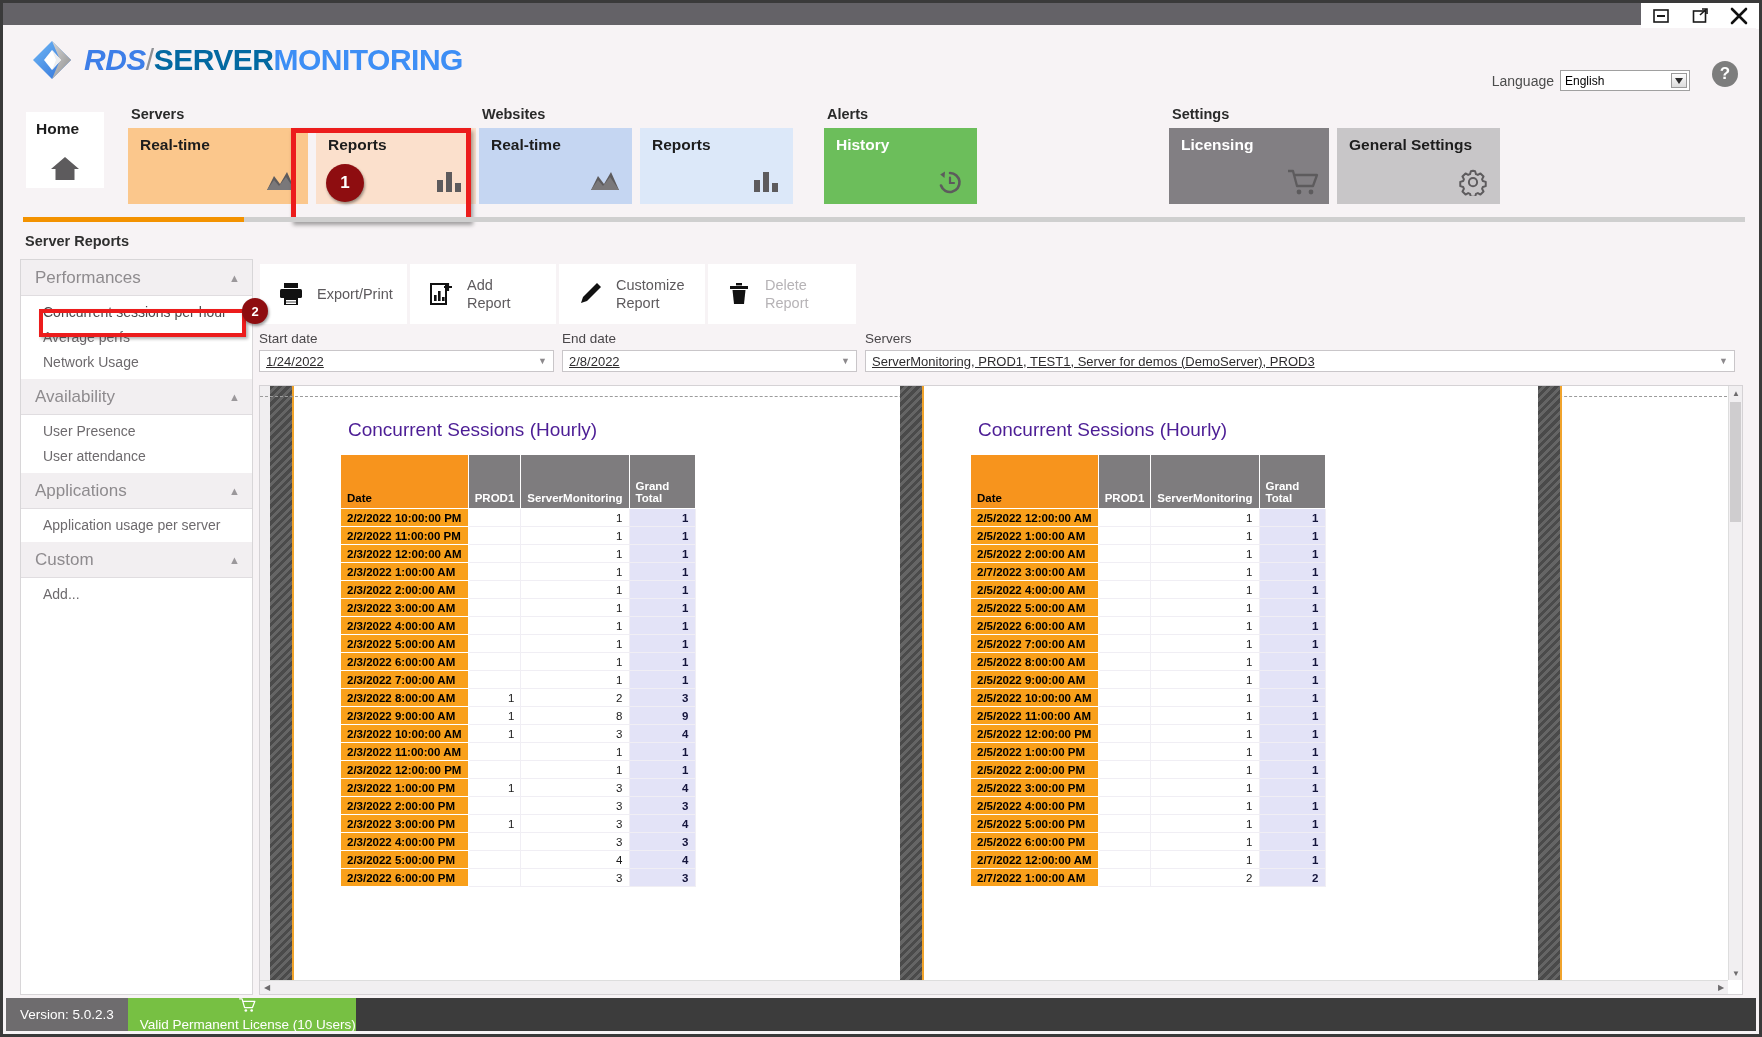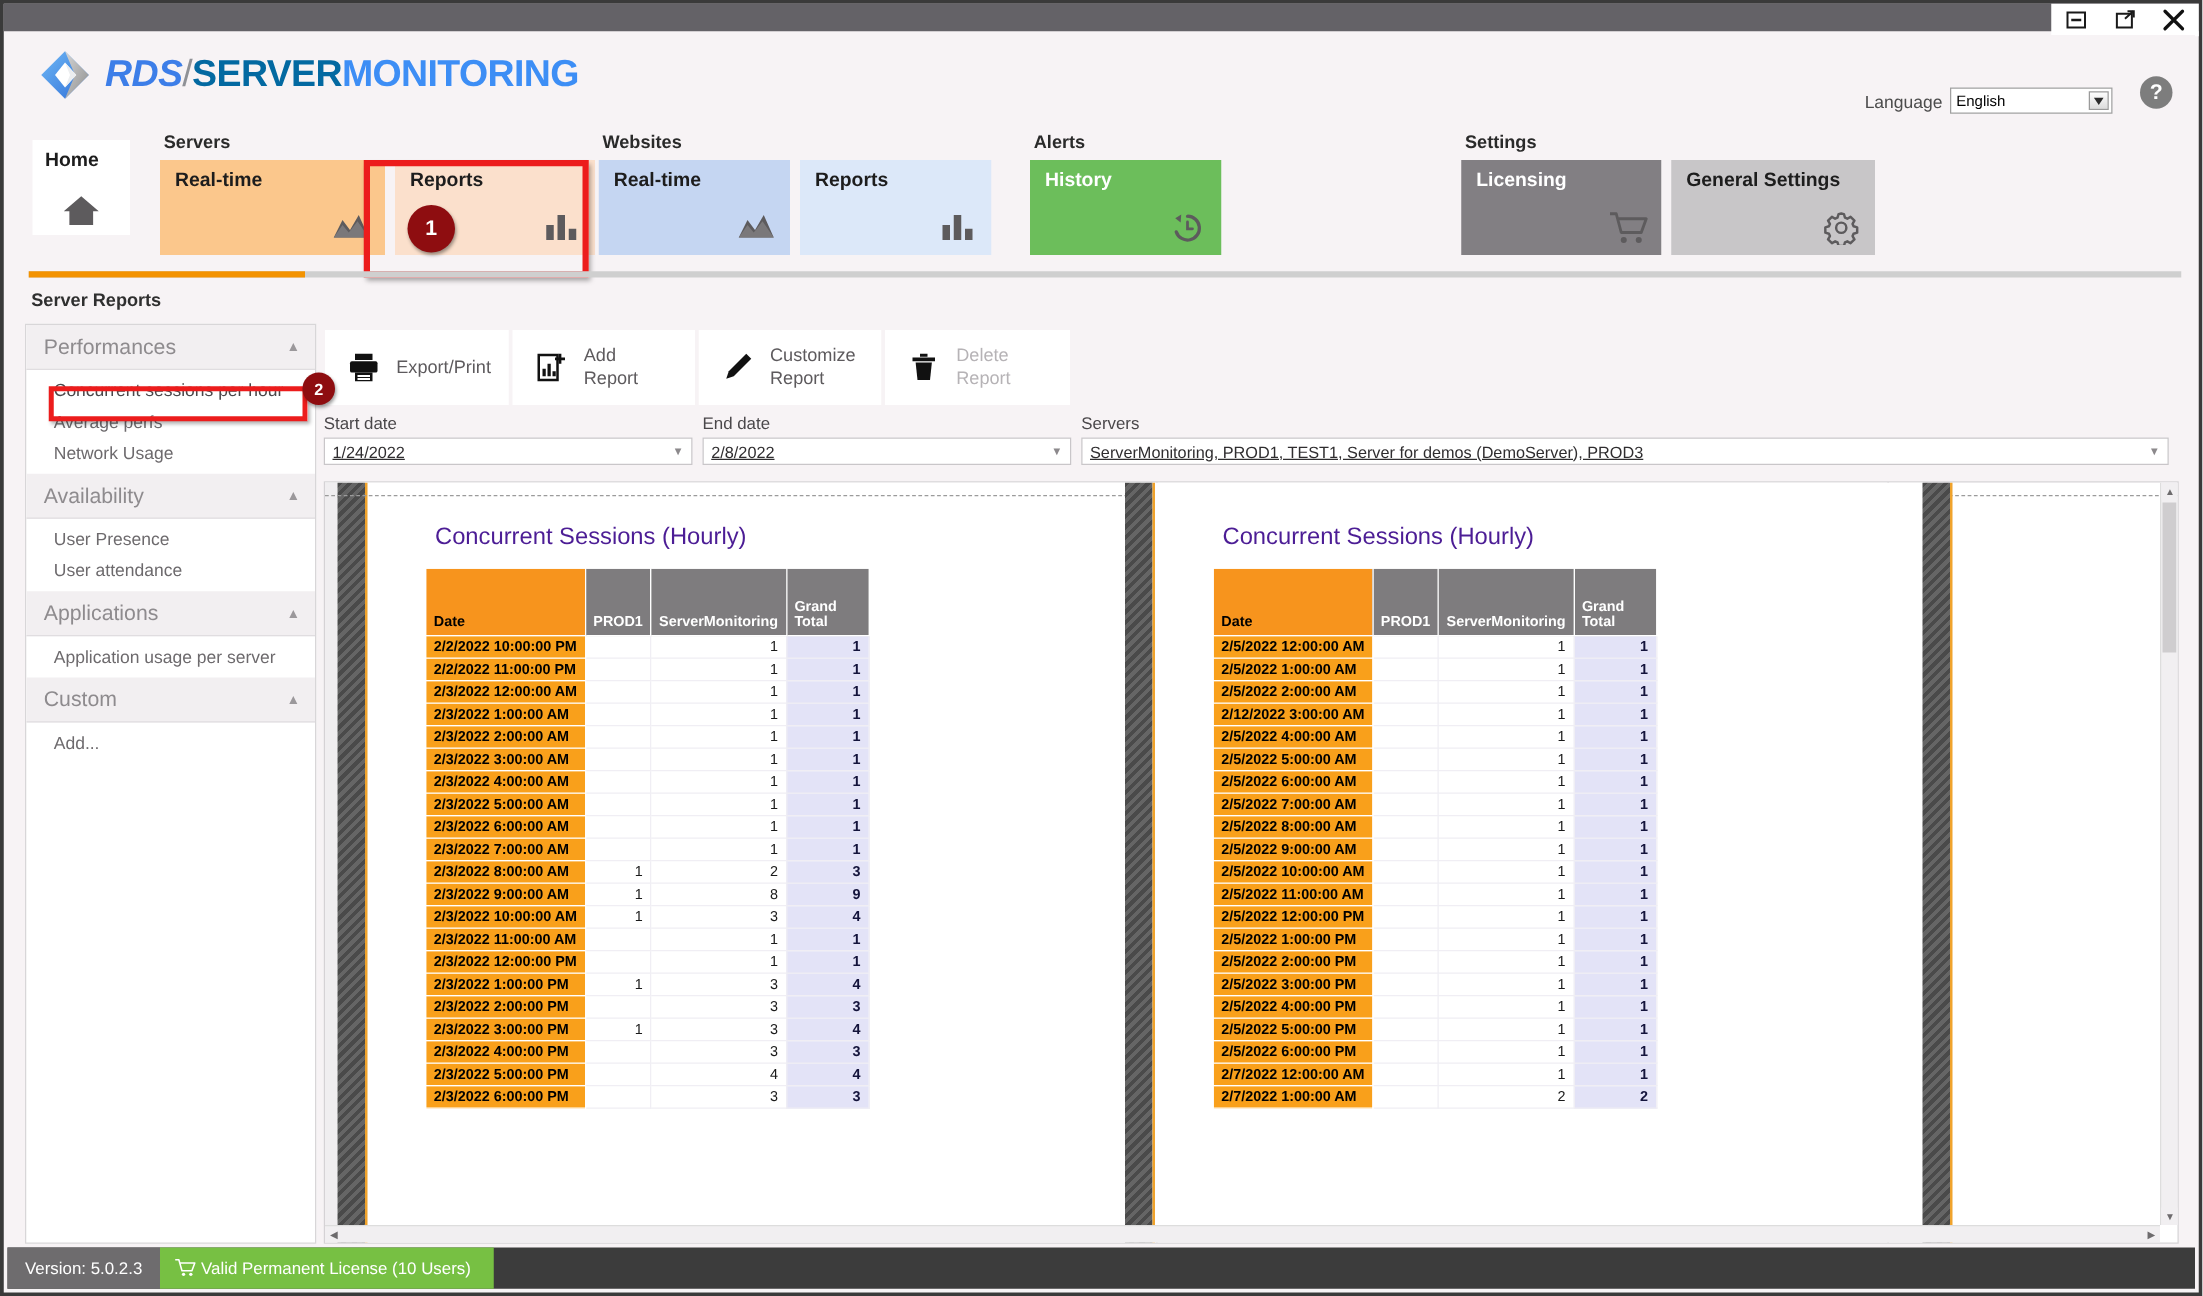--- a/index.html
+++ b/index.html
@@ -303,21 +303,21 @@
   .statusbar {
     position: absolute; left: 3px; right: 3px; bottom: 3px; height: 33px;
     background: #3c3c3c; display: flex; align-items: stretch;
   }
   .st-version {
     background: #6e6c6e; color: #ffffff; font-size: 13.5px;
     display: flex; align-items: center; padding: 0 14px;
   }
   .st-license {
     background: #77c043; color: #ffffff; font-size: 13.5px;
-    display: flex; align-items: center; gap: 4px; padding: 0 18px 0 12px;
+    display: flex; align-items: center; gap: 4px; padding: 0 0 0 12px; flex-direction: column;
   }
   .st-license .cart { width: 17px; height: 15px; }
 </style>
 </head>
 <body>
 
 <div id="app">
 
   <div class="titlebar">
     <div class="drag"></div>
@@ -802,21 +802,21 @@
                   <td class="num-c">1</td>
                   <td class="total-c">1</td>
                 </tr>
                 <tr>
                   <td class="date-c">2/5/2022 2:00:00 AM</td>
                   <td class="num-c"></td>
                   <td class="num-c">1</td>
                   <td class="total-c">1</td>
                 </tr>
                 <tr>
-                  <td class="date-c">2/12/2022 3:00:00 AM</td>
+                  <td class="date-c">2/7/2022 3:00:00 AM</td>
                   <td class="num-c"></td>
                   <td class="num-c">1</td>
                   <td class="total-c">1</td>
                 </tr>
                 <tr>
                   <td class="date-c">2/5/2022 4:00:00 AM</td>
                   <td class="num-c"></td>
                   <td class="num-c">1</td>
                   <td class="total-c">1</td>
                 </tr>

